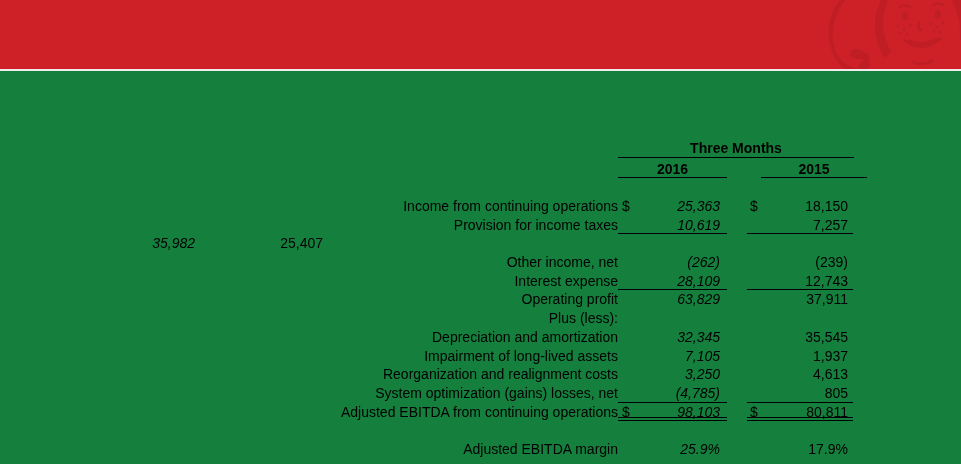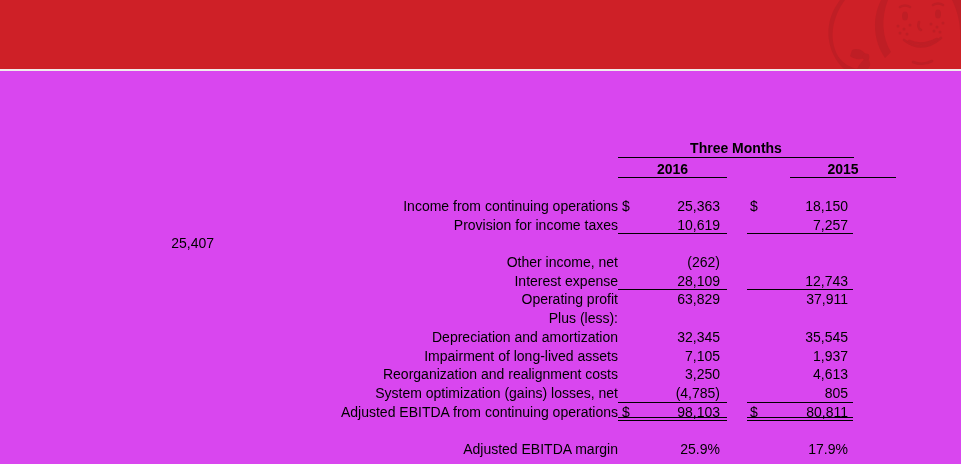--- a/index.html
+++ b/index.html
@@ -1,54 +1,54 @@
 <!DOCTYPE html>
 <html><head>
 <meta charset="utf-8">
 <style>
   html,body { margin:0; padding:0; background:#fff; }
   .page {
     position:relative; width:961px; height:464px; overflow:hidden;
-    background:#d946ef; font-family:"Liberation Sans", sans-serif;
+    background:#15803d; font-family:"Liberation Sans", sans-serif;
     font-size:14px; color:#000;
   }
   
   .banner {
     position:absolute; left:0; top:0; width:961px; height:69px;
     background:#ce2027; border-bottom:2px solid #f1ebeb;
   }
   .banner .logo { position:absolute; right:0; top:0; width:150px; height:69px; }
   
   .hdr-group {
     position:absolute; left:618px; top:138px; width:236px; height:20px;
     line-height:20px; text-align:center; font-weight:bold;
     border-bottom:1px solid #000; box-sizing:border-box;
   }
   .hdr-year {
     position:absolute; top:160px; height:18px; line-height:18px;
     text-align:center; font-weight:bold; border-bottom:1px solid #000;
     box-sizing:border-box;
   }
   .hdr-year.ya { left:618px; width:109px; }
-  .hdr-year.yb { left:790px; width:106px;text-align:center; }
+  .hdr-year.yb { left:761px; width:106px;text-align:center; }
   
   .rows { position:absolute; left:93px; top:197px; width:762px; }
   .row { display:flex; height:18.7px; line-height:18.7px; }
   .row > div { box-sizing:border-box; }
   .lbl { width:525px; white-space:nowrap; overflow:hidden;text-align:right; }
   .ind1 .lbl { padding-left:29px; }
   .ind2 .lbl { padding-left:59px; }
   .ca  { width:109px; position:relative; }
   .gapcol { width:20px; }
   .cb  { width:106px; position:relative; }
   .d   { position:absolute; top:0; }
   .ca .d { left:4px; }
   .cb .d { left:3px; }
   .v   { display:block; text-align:right; }
-  .ca .v { padding-right:7px; }
+  .ca .v { padding-right:7px;font-style:italic; }
   .cb .v { padding-right:5px; }
   .u1 .ca, .u1 .cb { border-bottom:1px solid #000; }
   .u2 .ca, .u2 .cb { border-bottom:4px double #000; }
   .spacer { height:18.7px; }
 </style>
 </head>
 <body>
 
 <div class="page">
 
@@ -109,32 +109,38 @@
       <div class="ca">
           <span class="v">10,619</span>
         </div>
       <div class="gapcol"></div>
       <div class="cb">
           <span class="v">7,257</span>
         </div>
     </div>
 
     <div class="row">
+      <div class="ca">
+          <span class="v">35,982</span>
+        </div>
       <div class="gapcol"></div>
       <div class="cb">
           <span class="v">25,407</span>
         </div>
     </div>
 
     <div class="row ind1">
       <div class="lbl">Other income, net</div>
       <div class="ca">
           <span class="v">(262)</span>
         </div>
       <div class="gapcol"></div>
+      <div class="cb">
+          <span class="v">(239)</span>
+        </div>
     </div>
 
     <div class="row ind1 u1">
       <div class="lbl">Interest expense</div>
       <div class="ca">
           <span class="v">28,109</span>
         </div>
       <div class="gapcol"></div>
       <div class="cb">
           <span class="v">12,743</span>

